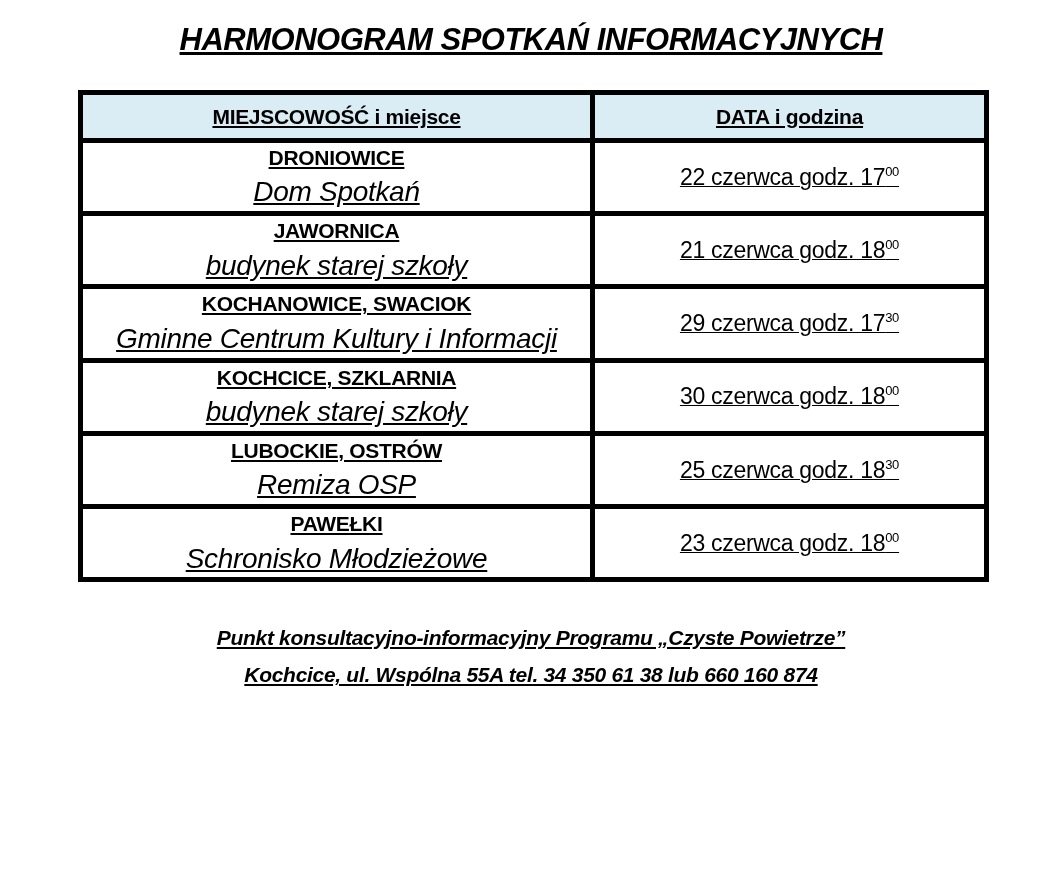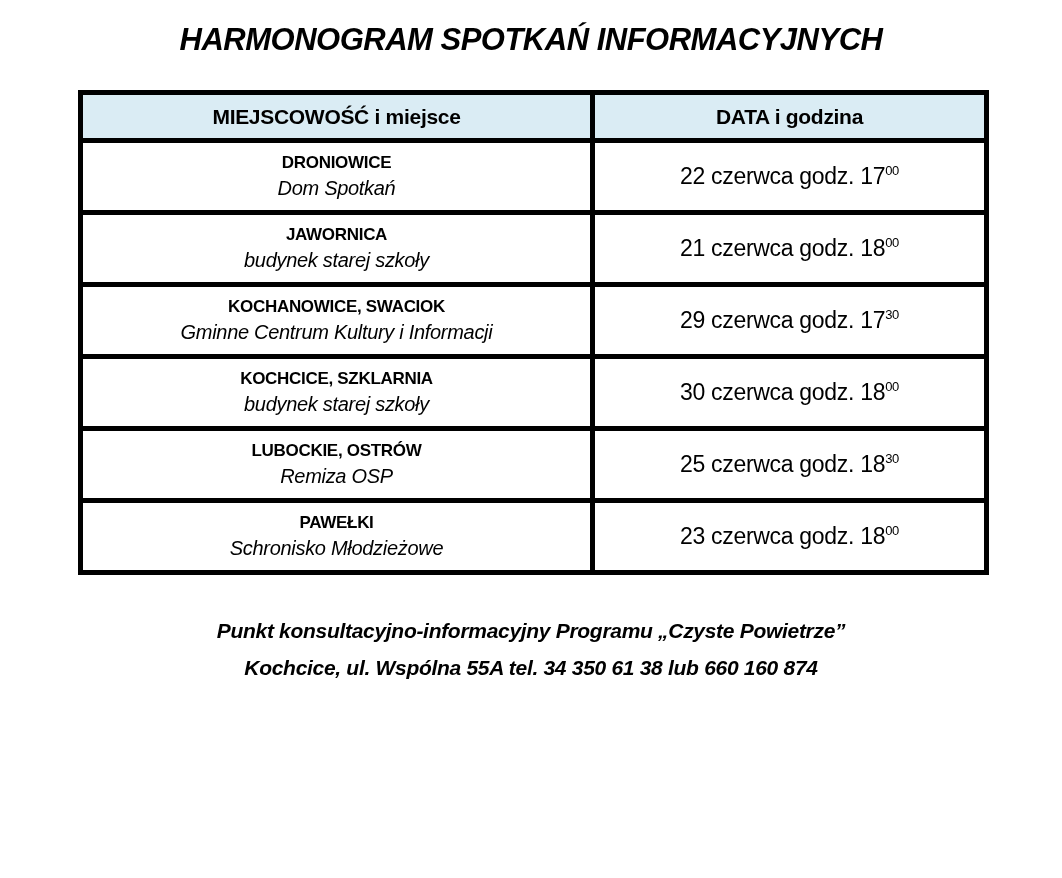--- a/index.html
+++ b/index.html
@@ -7,20 +7,21 @@
     width: 1062px;
     background: #ffffff;
     font-family: "Liberation Sans", sans-serif;
     color: #000000;
   }
   .page {
     width: 1062px;
     height: 700px;
     position: relative;
     padding-top: 16px;
+    text-decoration: underline;
   }
   .doc-title {
     text-align: center;
     font-size: 31px;
     font-weight: bold;
     font-style: italic;
     letter-spacing: -0.5px;
     margin-top: 6px;
   }
   .doc-subtitle {
@@ -46,28 +47,28 @@
   table.schedule th {
     height: 48px;
     font-size: 21px;
     font-weight: bold;
     letter-spacing: -0.3px;
   }
   col.place-col { width: 512px; }
   col.date-col  { width: 394px; }
   table.schedule td { height: 72px; }
   .place-name {
-    font-size: 17px;
+    font-size: 21px;
     font-weight: bold;
     letter-spacing: -0.3px;
     line-height: 1.45;
     text-align: center;
   }
   .venue-name {
-    font-size: 20px;
+    font-size: 28px;
     font-style: italic;
     letter-spacing: -0.3px;
     line-height: 1.35;
   }
   .date-text {
     font-size: 23px;
     letter-spacing: -0.3px;
     white-space: nowrap;
   }
   .date-text sup {

